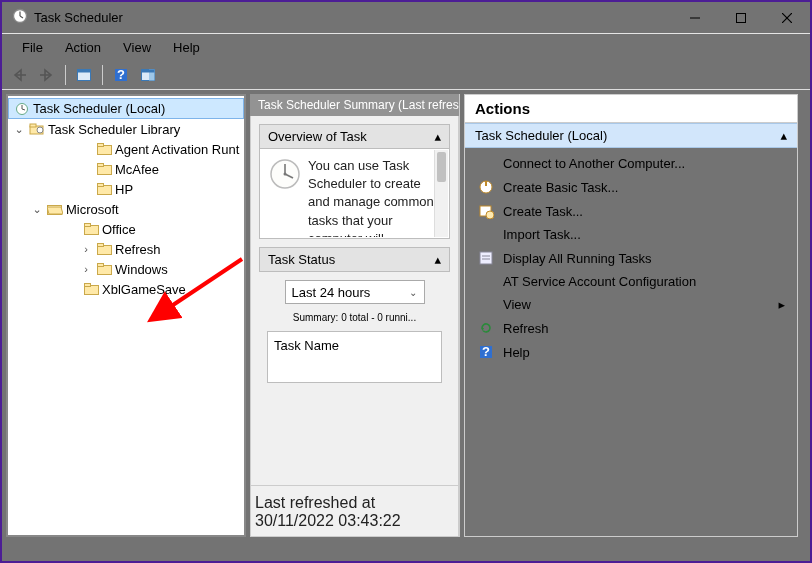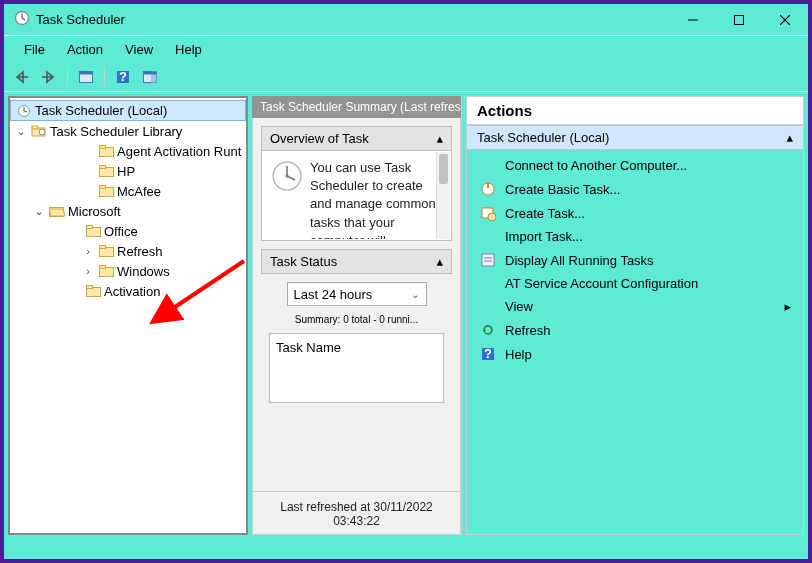--- a/index.html
+++ b/index.html
@@ -1,17 +1,17 @@
 <!DOCTYPE html>
 <html><head>
 <meta charset="utf-8">
 <style>
   * { box-sizing: border-box; font-family: "Segoe UI", Tahoma, sans-serif; font-size: 13px; }
   body { margin: 0; background: #fff; }
-  .window { width: 812px; height: 563px; border: 4px solid #4c1d95; position: relative; background: #5eead4; }
+  .window { width: 812px; height: 563px; border: 2px solid #4c1d95; position: relative; background: #737373; }
   .titlebar { height: 32px; display: flex; align-items: center; padding: 0 0 0 10px; border-bottom: 1px solid #e5e5e5; }
   .titlebar .title { flex: 1; font-size: 13px; color: #000; padding-left: 6px; }
   .titlebar .win-btn { width: 46px; height: 32px; display: flex; align-items: center; justify-content: center; }
   .menubar { height: 26px; display: flex; align-items: center; padding-left: 10px; gap: 2px; }
   .menubar .mi { padding: 3px 10px; }
   .toolbar { height: 30px; display: flex; align-items: center; padding-left: 6px; gap: 3px; border-bottom: 1px solid #ddd; }
   .toolbar .sep { width: 1px; height: 20px; background: #ccc; margin: 0 3px; }
   .tool-btn { width: 24px; height: 24px; display: flex; align-items: center; justify-content: center; border: 1px solid transparent; }
   .content { display: flex; height: calc(100% - 32px - 26px - 30px - 20px); }
   .tree-panel { width: 240px; border: 2px solid #888; margin: 4px 2px 4px 4px; overflow: auto; background: #fff; }
@@ -33,24 +33,24 @@
   .section-body { border: 1px solid #bdbdbd; border-top: none; background: #fff; padding: 8px; }
   .overview-body { display: flex; gap: 6px; height: 90px; overflow: hidden; position:relative;}
   .overview-body .text { font-size: 12px; line-height: 1.4; color: #222; }
   .overview-body .text .clip { height: 80px; overflow: hidden; }
   .vsb { position:absolute; right:1px; top:1px; bottom:1px; width:14px; background:#f1f1f1; border-left:1px solid #ddd;}
   .vsb .thumb { position:absolute; left:2px; right:2px; top:2px; height:30px; background:#c1c1c1; border-radius:2px;}
   .status-body { background: #f0f0f0; padding: 8px; display: flex; flex-direction: column; gap: 8px; }
   .combo { height: 24px; border: 1px solid #aaa; background: #fff; display: flex; align-items: center; justify-content: space-between; padding: 0 6px; width: 140px; margin: 0 auto; font-size: 12px; }
   .combo .chev { font-size: 10px; color: #555; }
   .summary { text-align: center; font-size: 10px; white-space: nowrap; overflow: hidden; text-overflow: ellipsis;}
-  .taskname-box { background: #fff; border: 1px solid #bdbdbd; height: 70px; padding: 6px; font-size: 12px; }
-  .mid-footer { text-align: center; font-size: 12px; padding: 8px 4px 6px; color: #222; background:#f0f0f0; border:1px solid #ccc; border-top:none;}
-
-  .actions-panel { flex: 1; margin: 4px 4px 4px 2px; border: 1px solid #ccc; display: flex; flex-direction: column; }
+  .taskname-box { background: #fff; border: 1px solid #bdbdbd; height: 52px; padding: 6px; font-size: 12px; }
+  .mid-footer { font-size: 16px; padding: 8px 4px 6px; color: #222; background:#f0f0f0; border:1px solid #ccc; border-top:none;}
+
+  .actions-panel { flex: 1; margin: 4px 12px 4px 2px; border: 1px solid #ccc; display: flex; flex-direction: column; }
   .actions-hd { font-weight: 600; font-size: 15px; padding: 5px 10px; border-bottom: 1px solid #ccc; background:#fff;}
   .actions-sub { background: #d2e6fb; border-top: 1px solid #a9c8e8; border-bottom: 1px solid #a9c8e8; padding: 4px 10px; display: flex; justify-content: space-between; align-items: center; font-size: 14px;}
   .actions-list { padding: 4px 6px; }
   .action-row { display: flex; align-items: center; gap: 8px; padding: 4px 6px; font-size: 14px; }
   .action-row .icon { width: 18px; display: flex; justify-content: center; }
   .action-row .arrow { margin-left: auto; color: #000; }
   .bottom-border { height: 20px; }
 
   .arrow-annotation { position: absolute; pointer-events: none; }
 </style>
@@ -173,31 +173,31 @@
           <span>Agent Activation Runt</span>
         </div>
         <div class="tree-row indent-3">
           <span class="twisty"></span>
           <span class="icon">
               <svg width="15" height="12">
                 <rect x="0.5" y="2.5" width="14" height="9" fill="#ffe9a8" stroke="#caa84a"></rect>
                 <rect x="0.5" y="0.5" width="6" height="3" fill="#ffe9a8" stroke="#caa84a"></rect>
               </svg>
             </span>
+          <span>McAfee</span>
+        </div>
+        <div class="tree-row indent-3">
+          <span class="twisty"></span>
+          <span class="icon">
+              <svg width="15" height="12">
+                <rect x="0.5" y="2.5" width="14" height="9" fill="#ffe9a8" stroke="#caa84a"></rect>
+                <rect x="0.5" y="0.5" width="6" height="3" fill="#ffe9a8" stroke="#caa84a"></rect>
+              </svg>
+            </span>
           <span>HP</span>
-        </div>
-        <div class="tree-row indent-3">
-          <span class="twisty"></span>
-          <span class="icon">
-              <svg width="15" height="12">
-                <rect x="0.5" y="2.5" width="14" height="9" fill="#ffe9a8" stroke="#caa84a"></rect>
-                <rect x="0.5" y="0.5" width="6" height="3" fill="#ffe9a8" stroke="#caa84a"></rect>
-              </svg>
-            </span>
-          <span>McAfee</span>
         </div>
         <div class="tree-row indent-2">
           <span class="twisty">⌄</span>
           <span class="icon">
               <svg width="16" height="12">
                 <rect x="0.5" y="2.5" width="14" height="9" fill="#fff3c9" stroke="#caa84a"></rect>
                 <polygon points="2,11 16,11 14,4 0,4" fill="#ffe9a8" stroke="#caa84a"></polygon>
               </svg>
             </span>
           <span>Microsoft</span>
@@ -233,21 +233,21 @@
           <span>Windows</span>
         </div>
         <div class="tree-row indent-4">
           <span class="twisty"></span>
           <span class="icon">
               <svg width="15" height="12">
                 <rect x="0.5" y="2.5" width="14" height="9" fill="#ffe9a8" stroke="#caa84a"></rect>
                 <rect x="0.5" y="0.5" width="6" height="3" fill="#ffe9a8" stroke="#caa84a"></rect>
               </svg>
             </span>
-          <span>Activation</span>
+          <span>XblGameSave</span>
         </div>
       </div>
     </div>
 
     <div class="mid-panel">
       <div class="mid-header">Task Scheduler Summary (Last refreshed</div>
       <div class="mid-body">
 
         <div class="section">
           <div class="section-hd">

